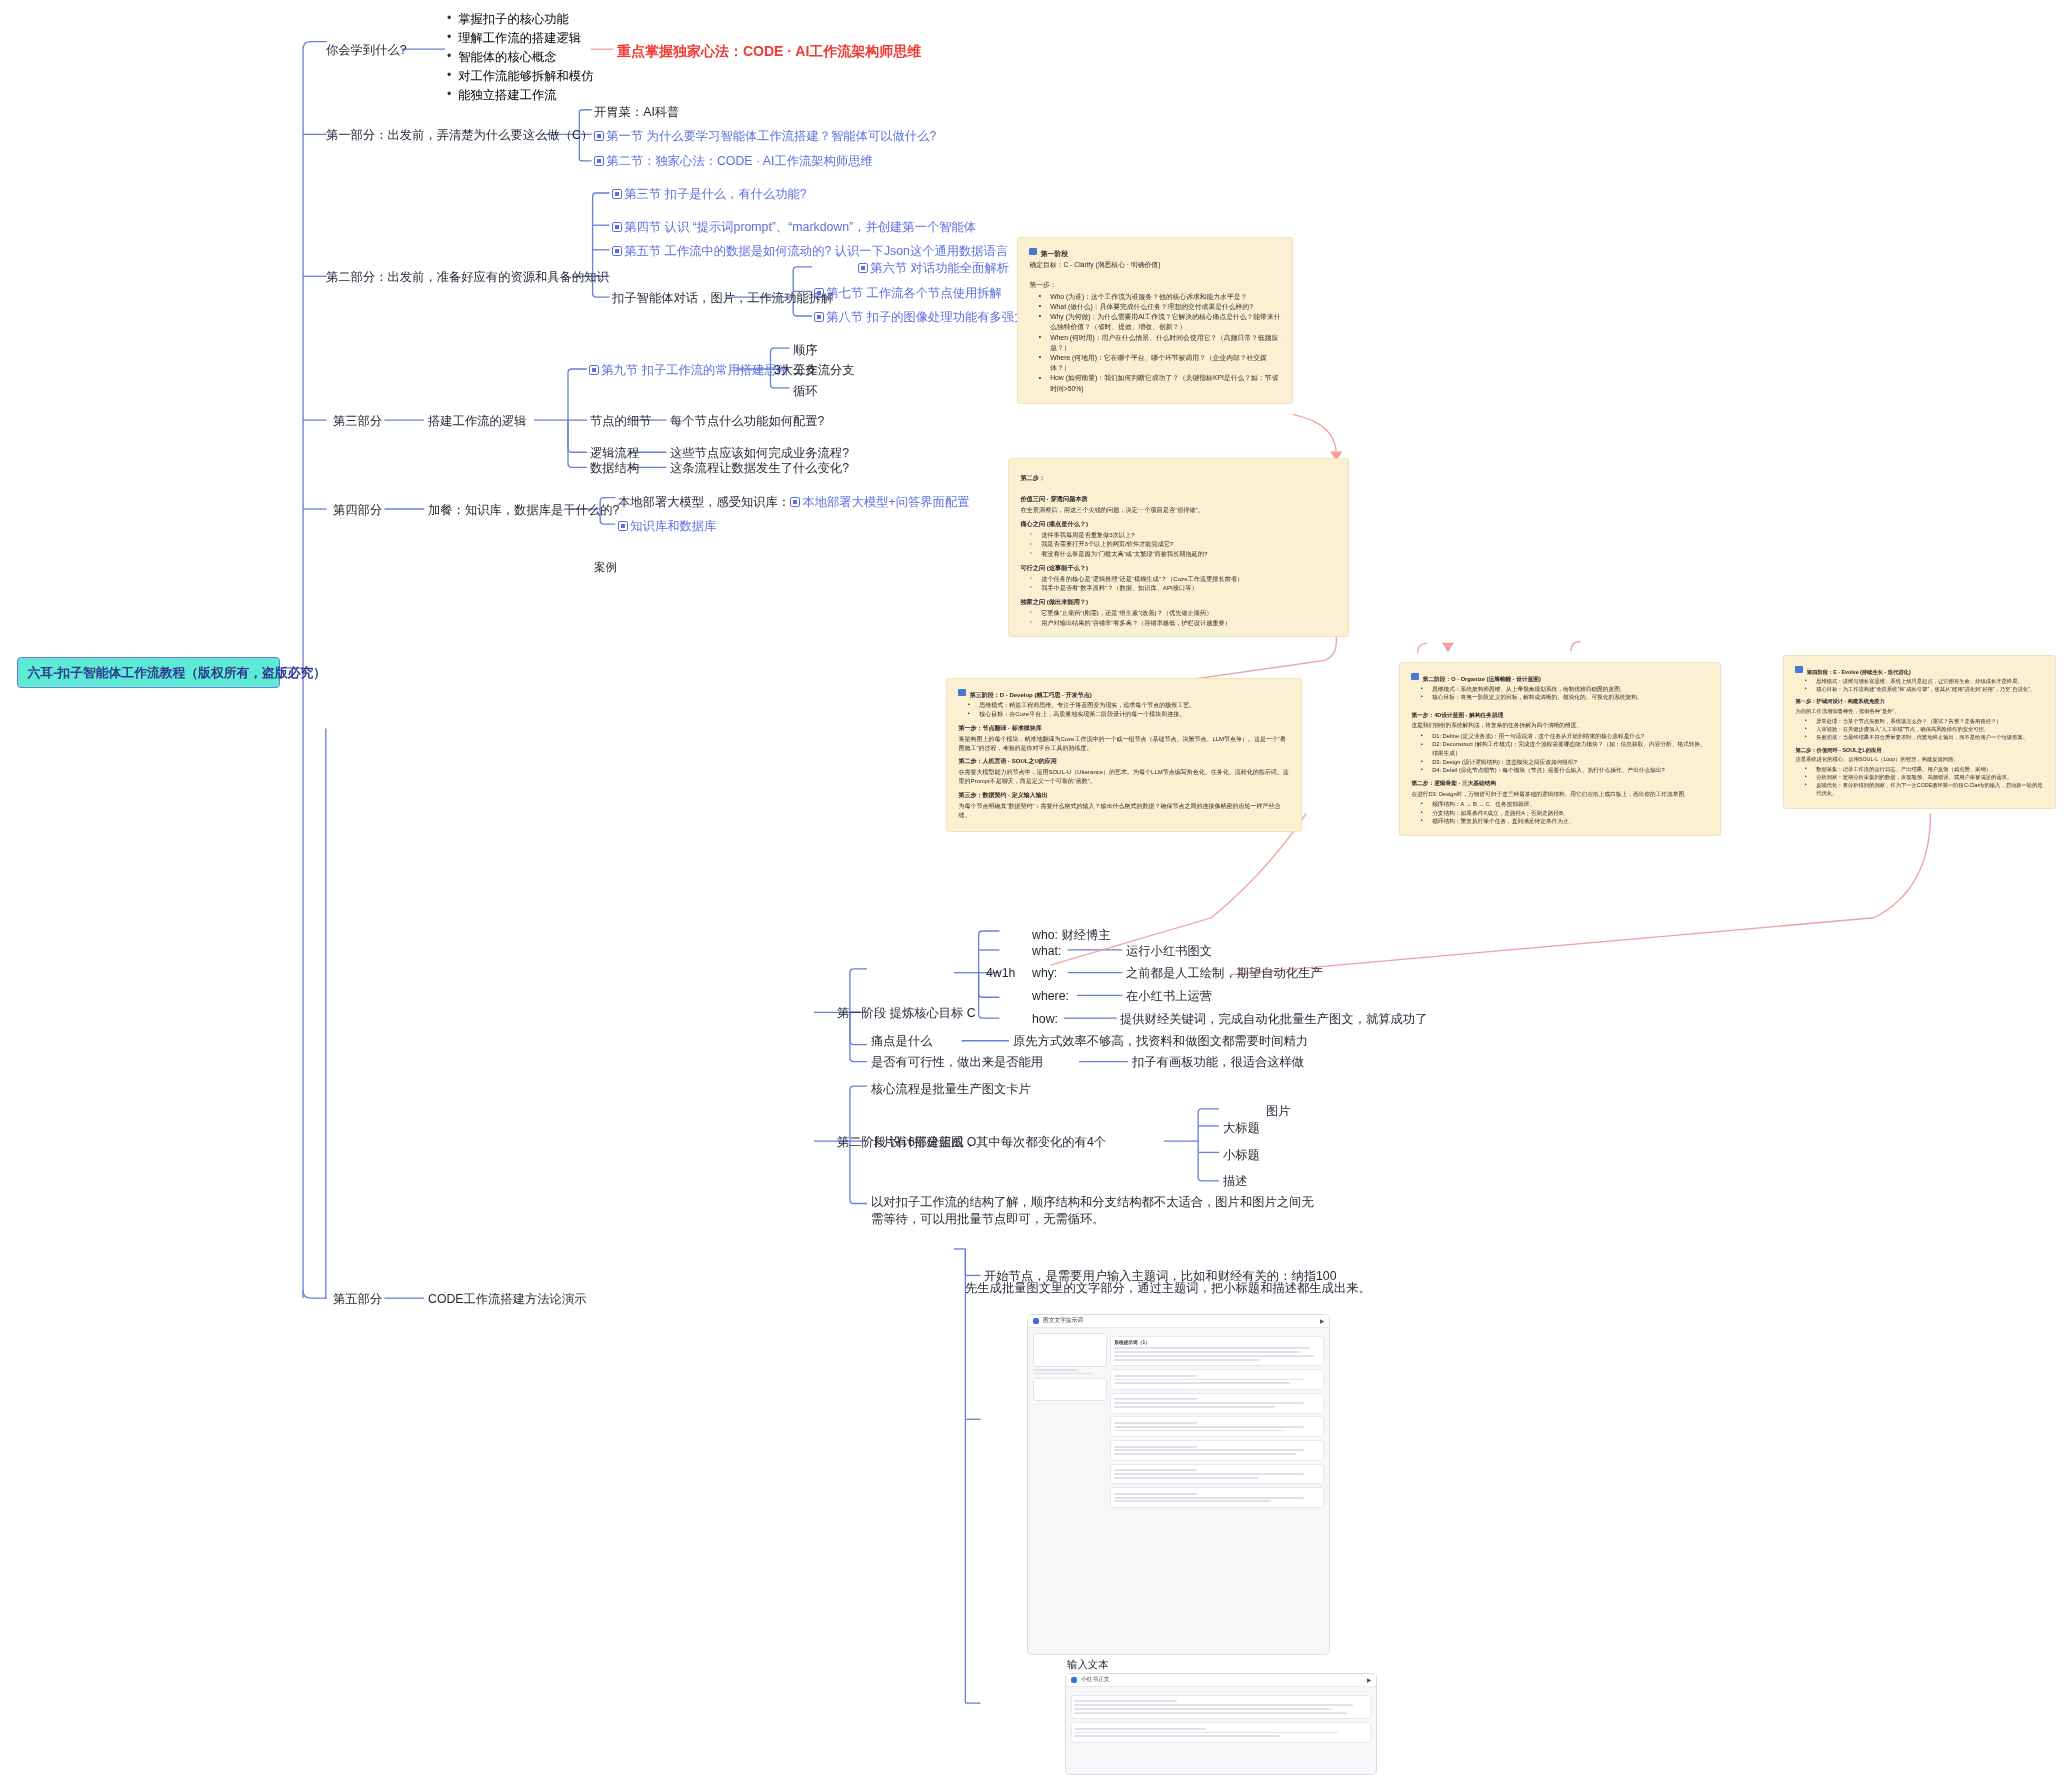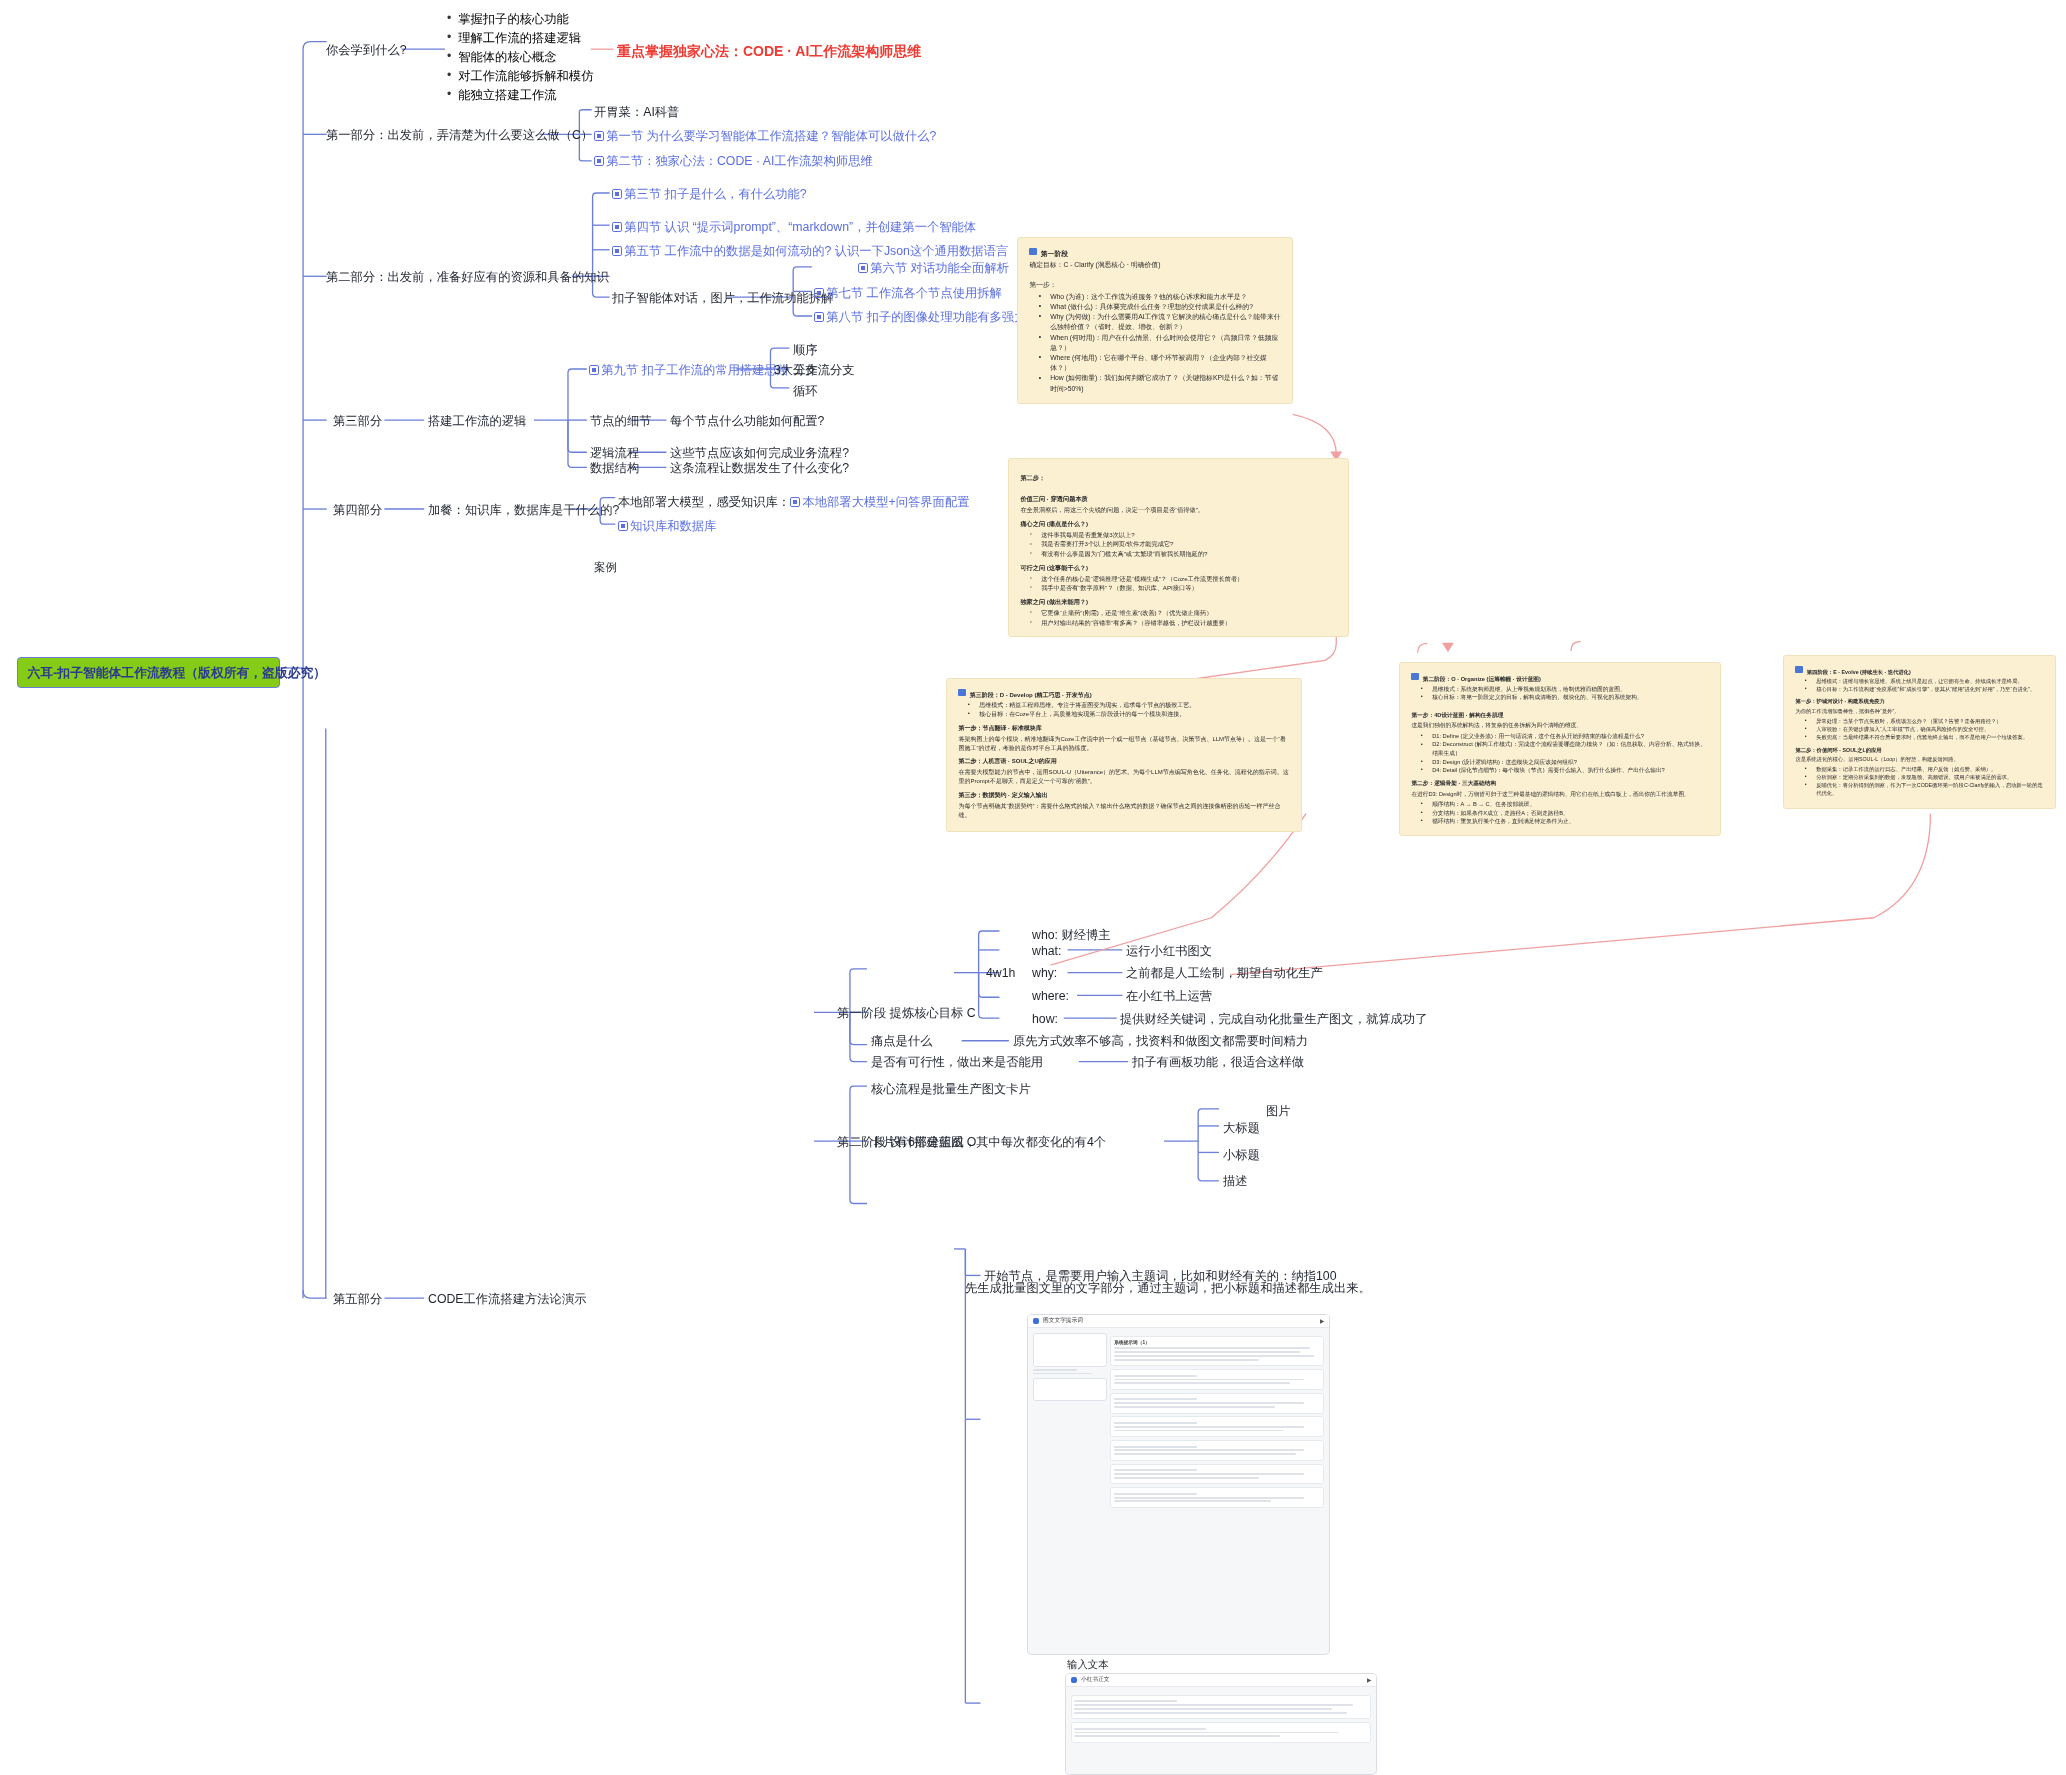--- a/index.html
+++ b/index.html
@@ -22,21 +22,21 @@
   }
   .node {
     position: absolute;
     white-space: nowrap;
     font-size: 12.3px;
     color: #1f2430;
     line-height: 1.35;
   }
   .node.wrap { white-space: normal; }
   .root {
-    background: #84cc16;
+    background: #5eead4;
     border: 0.9px solid #6b7fd7;
     border-radius: 3.8px;
     padding: 5.7px 9.5px;
     font-size: 12.8px;
     color: #2b3a8f;
     font-weight: 600;
   }
   .link-node { color: #5b6fe0; }
   .link-node .ico {
     display: inline-block;
@@ -450,20 +450,21 @@
   <div class="node" style="left:871px; top:1054px;">是否有可行性，做出来是否能用</div>
   <div class="node" style="left:1132px; top:1054px;">扣子有画板功能，很适合这样做</div>
 
   <div class="node" style="left:837px; top:1134px;">第二阶段 设计搭建蓝图 O</div>
   <div class="node" style="left:871px; top:1081px;">核心流程是批量生产图文卡片</div>
   <div class="node" style="left:871px; top:1134px;">卡片有6部分组成，其中每次都变化的有4个</div>
   <div class="node" style="left:1266px; top:1103px;">图片</div>
   <div class="node" style="left:1223px; top:1120px;">大标题</div>
   <div class="node" style="left:1223px; top:1147px;">小标题</div>
   <div class="node" style="left:1223px; top:1173px;">描述</div>
+  <div class="node wrap" style="left:871px; top:1194px; width:445px;">以对扣子工作流的结构了解，顺序结构和分支结构都不太适合，图片和图片之间无需等待，可以用批量节点即可，无需循环。</div>
 
   <div class="node" style="left:984px; top:1268px;">开始节点，是需要用户输入主题词，比如和财经有关的：纳指100</div>
 
   <div class="ss-note" style="left:967px; top:1285px; font-size:0px;"></div>
   <div class="node" style="left:967px; top:1287px; font-size:0px;"></div>
   <div class="node" style="left:967px; top:1287px; font-size:0px;"></div>
 
   <div class="node" style="left:967px; top:1287px; font-size:0px;"></div>
 
   <div class="node" style="left:967px; top:1287px; font-size:0px;"></div>

